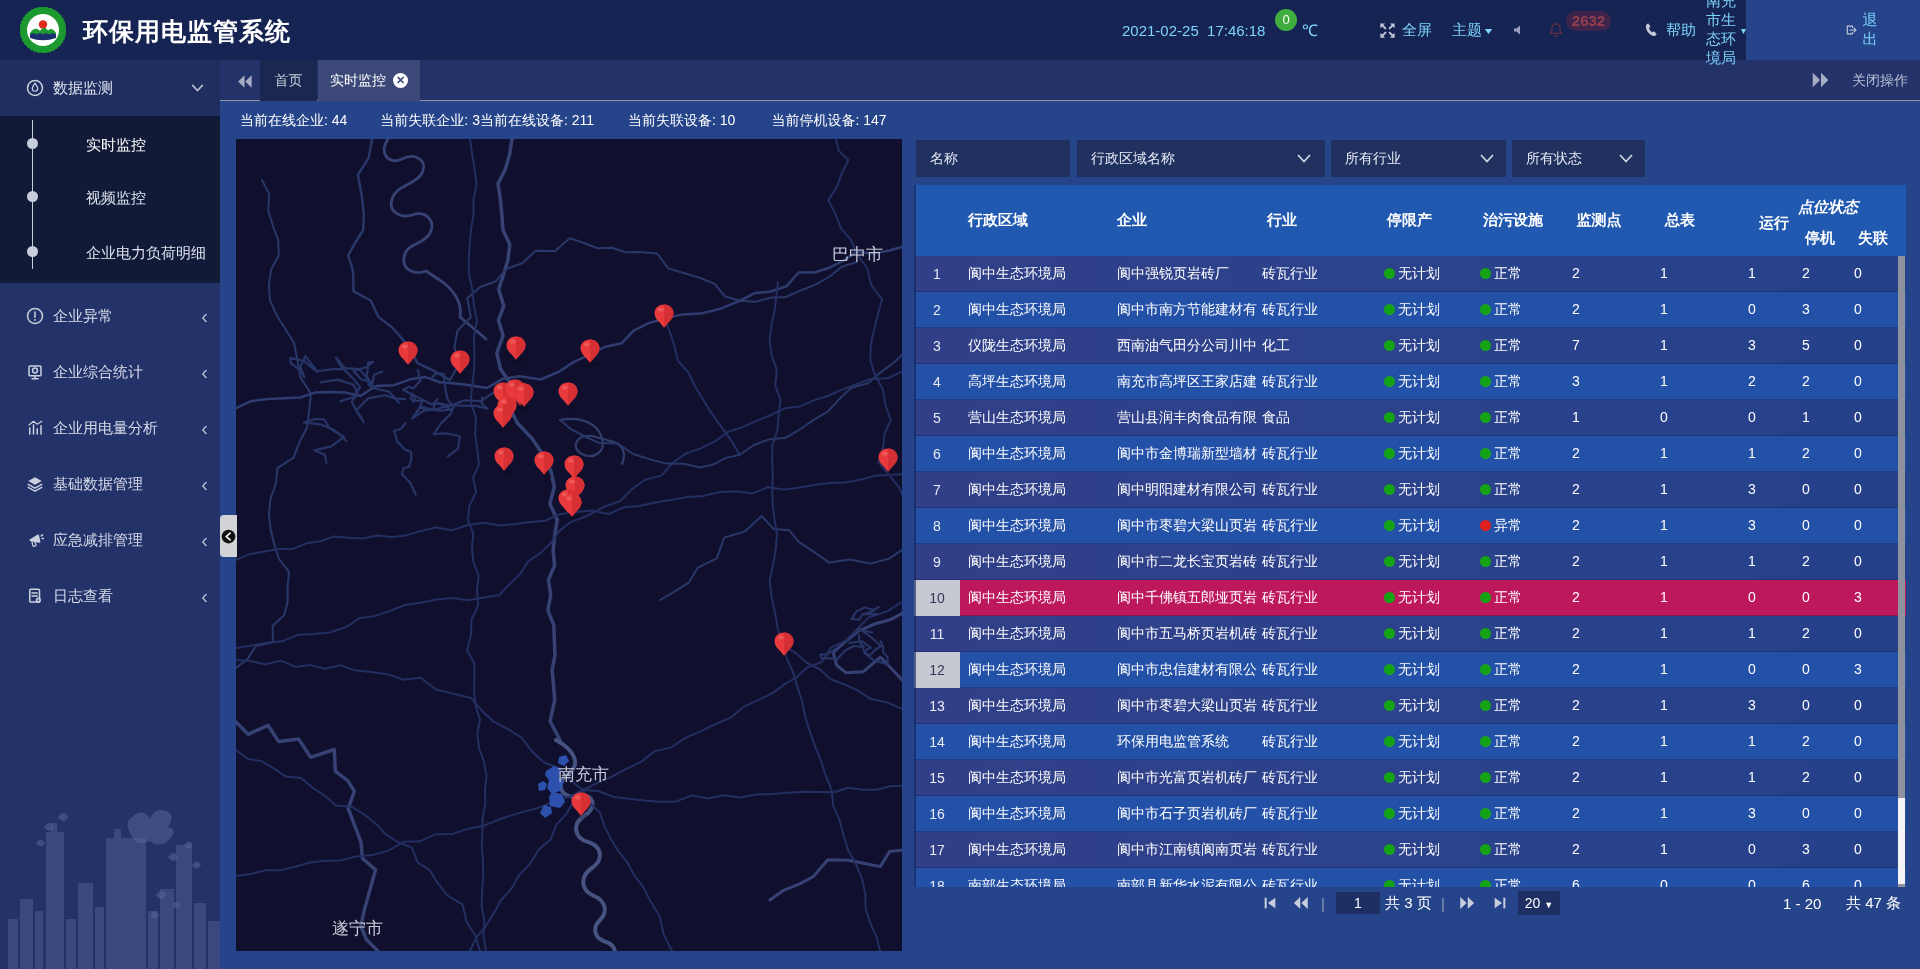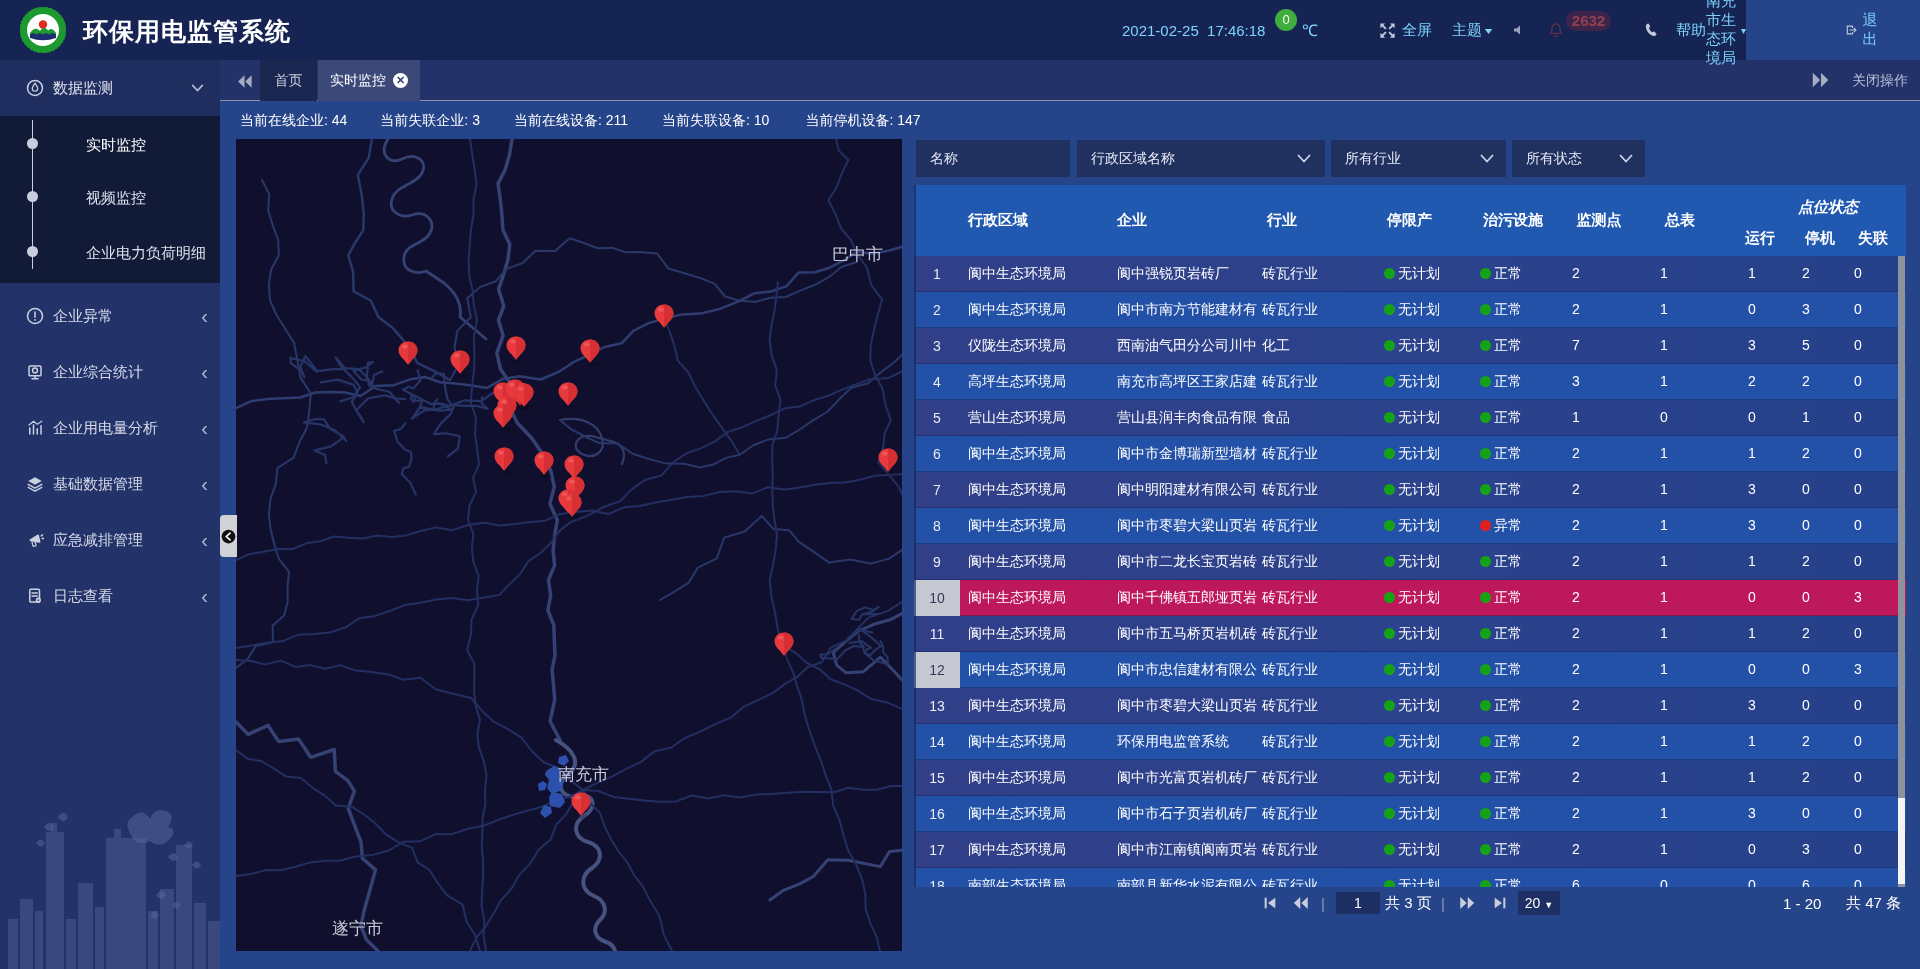--- a/index.html
+++ b/index.html
@@ -81,21 +81,21 @@
       <svg width="16" height="16" viewBox="0 0 24 24" fill="none" stroke="#5f3044" stroke-width="2">
         <path d="M12 3 a6 6 0 0 1 6 6 v4 l2 4 H4 l2 -4 V9 a6 6 0 0 1 6 -6z"></path>
         <path d="M10 20 a2 2 0 0 0 4 0"></path>
       </svg>
     </div>
   <div class="abs" style="left:1566px;top:11px;width:45px;height:20px;border-radius:10px;background:rgba(125,36,62,0.38);color:#95404f;font-size:15px;font-weight:bold;text-align:center;line-height:20px">2632</div>
   <div class="hitem" style="left:1643px">
       <svg width="17" height="17" viewBox="0 0 24 24" fill="#c3c8d8">
         <path d="M6.6 2.8 L9.2 5.4 Q9.8 6 9.4 6.9 L8.2 9.3 Q9.6 12.6 12.6 14.4 L15 13.2 Q15.9 12.8 16.6 13.4 L19.2 16 Q20 16.8 19.2 17.8 Q17.6 19.8 15.6 19.4 Q11 18.6 7.6 15.2 Q4.2 11.8 3.4 7.2 Q3 5.2 5 3.6 Q5.8 2 6.6 2.8 Z" transform="rotate(6 12 12)"></path>
       </svg>
-      <span style="margin-left:16px">帮助</span>
+      <span style="margin-left:6px">帮助</span>
     </div>
   <div class="hitem" style="left:1706px">南充市生态环境局<span style="font-size:10px;margin-left:4px">▾</span></div>
   <div class="hitem" style="left:1845px">
       <svg width="18" height="18" viewBox="0 0 24 24" fill="none" stroke="#c3c8d8" stroke-width="2.2" stroke-linecap="round" stroke-linejoin="round">
         <path d="M14.5 7 V4.5 H4.5 v15 h10 V17"></path>
         <path d="M9.5 12 H21"></path>
         <path d="M17.5 8.5 L21 12 l-3.5 3.5"></path>
       </svg>
       <span style="margin-left:5px">退出</span>
     </div>
@@ -228,21 +228,21 @@
   <div class="abs" style="left:1590px;top:9px"><svg width="22" height="22" viewBox="0 0 24 24" fill="#a7adc2">
         <path d="M3 4 v16 L11 12 Z"></path>
         <path d="M12 4 v16 L20 12 Z"></path>
       </svg></div>
   <div class="tab" style="left:1625px;width:70px;color:#b9bfd2">关闭操作</div>
 </div>
 
 <div id="stats">
   <span style="margin-left:20px">当前在线企业: 44</span>
   <span style="margin-left:33px">当前失联企业: 3</span>
-  <span style="margin-left:34px">当前在线设备: 211</span>
+  <span style="">当前在线设备: 211</span>
   <span style="margin-left:34px">当前失联设备: 10</span>
   <span style="margin-left:36px">当前停机设备: 147</span>
 </div>
 
 <div id="map">
 <svg width="666" height="812" viewBox="0 0 666 812">
 <path d="M 276.0 0.0 L 273.6 15.4 L 269.3 30.4 L 262.0 44.8 L 264.4 61.0 L 265.9 76.0 L 267.0 91.1 L 273.8 105.5 L 271.9 121.0 L 267.5 135.7 L 262.6 150.3 L 267.8 167.0 L 262.4 181.1 L 267.1 196.6 L 260.8 214.0 L 264.5 230.1 L 274.2 244.3 L 272.3 266.0 L 281.2 283.8 L 296.0 299.5 L 307.7 316.5 L 314.8 331.8 L 318.3 347.9 L 313.9 364.8 L 321.3 380.9 L 318.7 396.2 L 317.1 411.2 L 318.6 426.4 L 312.4 441.0 L 314.7 455.9 L 311.9 471.5 L 317.8 486.0 L 318.3 501.1 L 319.0 516.0 L 316.1 530.9 L 317.5 546.0 L 318.7 560.8 L 314.1 582.2 L 324.0 601.0" stroke="#364273" stroke-width="3.5" fill="none" opacity="1.00" stroke-linejoin="round" stroke-linecap="round"></path>
 <path d="M 152,0 c -10,16 2,26 14,20 c 14,-7 26,2 20,14 c -6,12 -26,12 -30,26 c -4,12 8,20 20,16 c 14,-5 24,6 18,18 c -6,12 -24,10 -26,24 c -2,14 12,18 22,14 l 18,12 c 12,10 18,22 16,34 l 26,22" stroke="#364273" stroke-width="2.8" fill="none" opacity="1.00" stroke-linejoin="round" stroke-linecap="round"></path>
 <path d="M 324,281 c 22,-4 38,4 42,18 c 4,14 -8,22 -20,16 c -12,-6 -6,-20 10,-18 l 22,6 c 10,4 12,12 8,22" stroke="#364273" stroke-width="2.2" fill="none" opacity="0.90" stroke-linejoin="round" stroke-linecap="round"></path>
 <path d="M 136.0 0.0 L 132.7 18.9 L 121.8 35.9 L 125.8 56.4 L 127.8 75.5 L 127.2 91.3 L 118.8 104.3 L 112.2 116.3 L 117.1 132.4 L 117.6 152.4 L 134.7 161.5 L 142.4 177.9 L 156.5 188.7 L 165.7 199.3 L 174.6 210.4 L 181.5 224.2 L 198.3 232.1 L 214.0 241.0" stroke="#293868" stroke-width="2.5" fill="none" opacity="1.00" stroke-linejoin="round" stroke-linecap="round"></path>
@@ -445,21 +445,21 @@
   </div>
   <div id="thead">
     <span style="left:54px;top:26px">行政区域</span>
     <span style="left:203px;top:26px">企业</span>
     <span style="left:353px;top:26px">行业</span>
     <span style="left:473px;top:26px">停限产</span>
     <span style="left:569px;top:26px">治污设施</span>
     <span style="left:655px;top:26px;width:60px;text-align:center">监测点</span>
     <span style="left:736px;top:26px;width:60px;text-align:center">总表</span>
     <span style="left:862px;top:13px;width:104px;text-align:center;font-style:italic">点位状态</span>
-    <span style="left:831px;top:44px;width:44px;text-align:left">运行</span>
+    <span style="left:831px;top:29px;width:44px;text-align:right">运行</span>
     <span style="left:884px;top:44px;width:44px;text-align:center">停机</span>
     <span style="left:937px;top:44px;width:44px;text-align:center">失联</span>
   </div>
   <div style="position:absolute;left:0;top:46px;width:2px;height:702px;background:#16255a;opacity:0.65;z-index:3"></div>
   <div id="tbody">
 <div class="trow" style="top:0px;background:linear-gradient(90deg,#313f88 0%,#2c428c 45%,#25418a 100%)">
         <div class="numcell">1</div>
         <span style="left:54px">阆中生态环境局</span>
         <span style="left:203px">阆中强锐页岩砖厂</span>
         <span style="left:348px">砖瓦行业</span>

